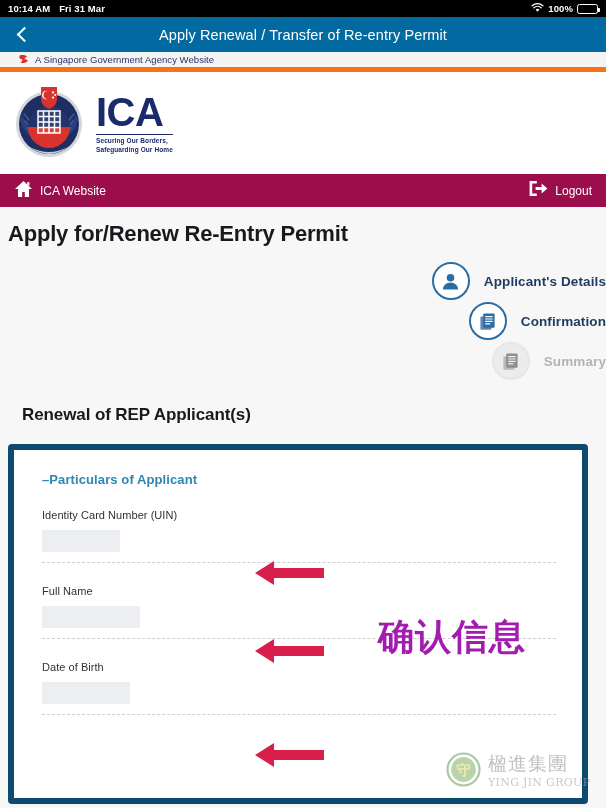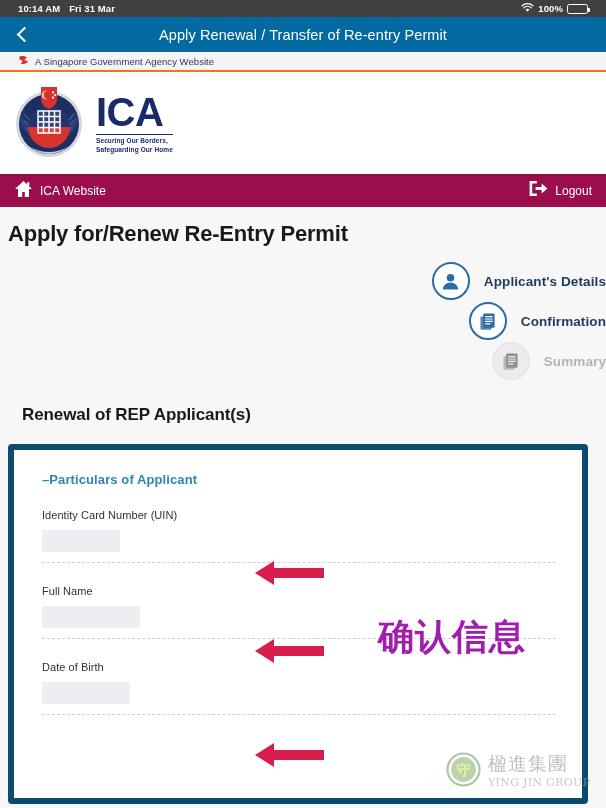--- a/index.html
+++ b/index.html
@@ -12,23 +12,23 @@
   #screen {
     position: relative;
     width: 606px; height: 808px;
     background: #f7f7f8;
     overflow: hidden;
   }
 
   
   .statusbar {
     height: 17px;
-    background: #404040;
-    display: flex; align-items: center;
-    padding: 0 18px;
+    background: #000000;
+    display: flex; align-items: center;
+    padding: 0 8px;
     color: #ffffff;
     font-size: 9.5px;
     font-weight: bold;
     letter-spacing: 0.1px;
   }
   .sb-time { margin-right: 9px; }
   .sb-date { }
   .sb-right {
     margin-left: auto;
     display: flex; align-items: center; gap: 4px;
@@ -72,21 +72,21 @@
     color: #ffffff;
     font-size: 14.5px;
     letter-spacing: 0.1px;
     pointer-events: none;
   }
 
   
   .govbar {
     height: 20px;
     background: #f4f4f5;
-    border-bottom: 2px solid #f97316;
+    border-bottom: 5px solid #f97316;
     display: flex; align-items: center;
     padding-left: 18px;
     gap: 6px;
   }
   .gov-flag { display:block; }
   .govbar-text {
     font-size: 9.5px;
     color: #2a3266;
     letter-spacing: 0.05px;
   }

